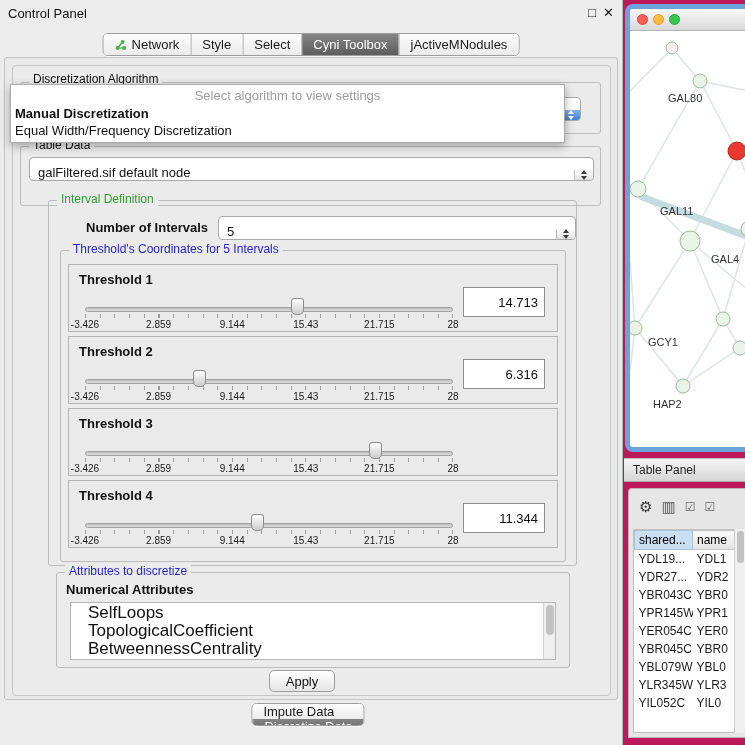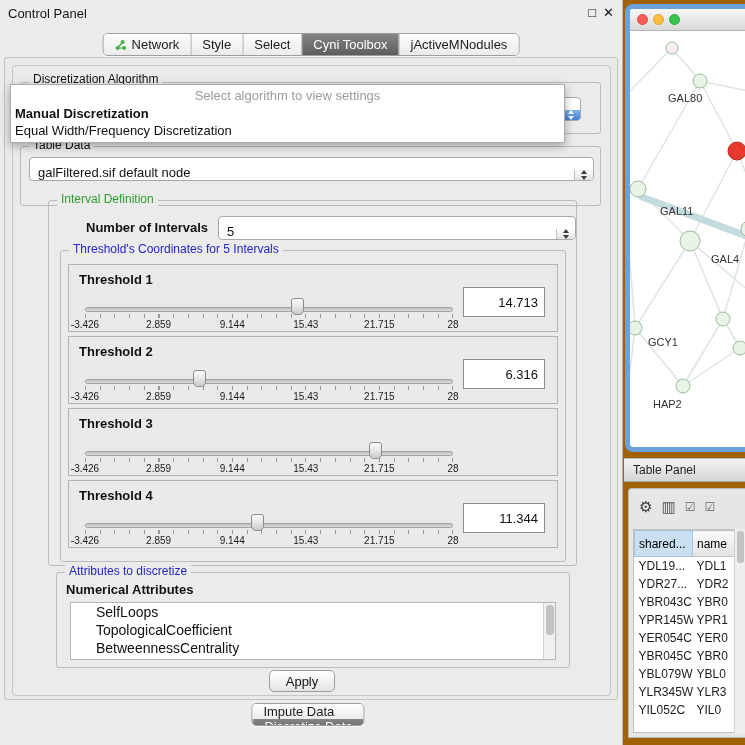--- a/index.html
+++ b/index.html
@@ -1,18 +1,18 @@
 <!DOCTYPE html>
 <html><head>
 <meta charset="utf-8">
 <style>
   * { margin:0; padding:0; box-sizing:border-box; }
   html,body { width:745px; height:745px; }
   body { font-family:"Liberation Sans", sans-serif; background:#d2d2d2; overflow:hidden; }
-  .screen { position:relative; width:745px; height:745px; background:#a16207; overflow:hidden; }
+  .screen { position:relative; width:745px; height:745px; background:#be185d; overflow:hidden; }
 
   
   .left-window { position:absolute; left:0; top:0; width:623px; height:745px; background:#ececec; border-right:1px solid #b5b5b5; }
   .titlebar { position:absolute; left:0; top:0; right:0; height:26px; }
   .titlebar .wtitle { position:absolute; left:8px; top:6px; font-size:13px; color:#141414; }
   .tb-icons { position:absolute; right:8px; top:5px; display:flex; gap:7px; font-size:13px; color:#111; }
   .tb-icons span { cursor:default; }
 
   .seg-group { position:absolute; display:flex; height:23px; border:1px solid #9d9d9d; border-radius:5px; overflow:hidden; background:#f5f5f5; box-shadow:0 1px 0 rgba(255,255,255,.7); }
   .top-tabs { left:311px; top:33px; transform:translateX(-50%); }
@@ -50,21 +50,21 @@
   .th-label { position:absolute; left:10px; top:7px; font-size:13px; font-weight:bold; color:#111; }
   .slider { position:absolute; left:16px; top:30px; width:368px; height:36px; }
   .slider-track { position:absolute; left:0; right:0; top:12px; height:5px; background:linear-gradient(#c0c0c0,#dcdcdc); border:1px solid #a0a0a0; border-radius:3px; }
   .slider-thumb { position:absolute; top:3px; width:13px; height:17px; margin-left:-6.5px; background:linear-gradient(#fefefe,#cccccc); border:1px solid #8b8b8b; border-radius:3px 3px 5px 5px; z-index:2; }
   .slider-ticks { position:absolute; left:0; right:0; top:19px; height:4px; background:repeating-linear-gradient(90deg,#9a9a9a 0 1px,transparent 1px 14.7px); }
   .slider-ticklabels { position:absolute; left:0; right:0; top:24px; height:12px; }
   .tickLabel { position:absolute; top:0; transform:translateX(-50%); font-size:10px; color:#1a1a1a; white-space:nowrap; }
   .th-value { position:absolute; right:12px; top:22px; width:82px; height:30px; background:#fff; border:1px solid #8f8f8f; display:flex; align-items:center; justify-content:flex-end; padding-right:6px; font-size:13px; color:#111; }
 
   .attr-list { position:absolute; left:70px; top:602px; width:486px; height:58px; background:#fff; border:1px solid #b6b6b6; overflow:hidden; }
-  .list-item { font-size:14px; color:#111; height:18px; line-height:17px; padding:1px 6px; white-space:nowrap;margin-left:19px; }
+  .list-item { font-size:17px; color:#111; height:18px; line-height:17px; padding:1px 17px; white-space:nowrap; }
   .attr-scroll { position:absolute; right:0; top:0; bottom:0; width:12px; background:#f0f0f0; border-left:1px solid #d2d2d2; }
   .attr-thumb { position:absolute; left:1.5px; top:2px; width:8px; height:30px; background:#c2c2c2; border-radius:4px; }
 
   .apply-btn { position:absolute; left:269px; top:670px; width:66px; height:22px; border:1px solid #9d9d9d; border-radius:5px; background:linear-gradient(#ffffff,#e4e4e4); font-size:13px; font-family:inherit; color:#111; }
 
   
   .network-window { position:absolute; left:625px; top:4px; width:124px; height:448px; border:5px solid #6ba2dc; border-right:none; border-radius:8px 0 0 8px; background:#fff; overflow:hidden; }
   .nw-titlebar { height:22px; background:linear-gradient(#f8f8f8,#d8d8d8); border-bottom:1px solid #b6b6b6; display:flex; align-items:center; gap:5px; padding-left:7px; }
   .light { width:11px; height:11px; border-radius:50%; }
   .light.red { background:#f95e57; border:1px solid #d84b42; }
@@ -75,21 +75,21 @@
 
   .table-panel-bar { position:absolute; left:624px; top:458px; width:121px; height:24px; background:linear-gradient(#f5f5f5,#d5d5d5); border-top:1px solid #bbb; border-bottom:1px solid #a8a8a8; display:flex; align-items:center; padding-left:9px; font-size:12px; color:#222; }
 
   .table-window { position:absolute; left:628px; top:488px; width:117px; height:250px; background:#e6e6e6; border:1px solid #b8b8b8; border-right:none; border-radius:4px 0 0 0; overflow:hidden; }
   .tw-toolbar { height:36px; display:flex; align-items:center; gap:9px; padding-left:10px; color:#3a3a3a; }
   .tw-gear { font-size:15px; }
   .tw-cols { font-size:15px; color:#555; }
   .tw-check { font-size:12px; color:#666; }
   .tw-table { position:absolute; left:4px; top:40px; right:0; bottom:4px; background:#fff; border:1px solid #c0c0c0; border-right:none; overflow:hidden; }
   .tw-table table { border-collapse:collapse; table-layout:fixed; width:150px; }
-  .tw-table th { font-size:12px; font-weight:normal; text-align:left; padding:2px 4px; height:26px; overflow:hidden; white-space:nowrap; }
+  .tw-table th { font-size:12px; font-weight:normal; text-align:left; padding:2px 4px; height:19px; overflow:hidden; white-space:nowrap; }
   .tw-table th.c1 { width:58px; background:#cbdff2; border:1px solid #a9c2da; }
   .tw-table th.c2 { background:linear-gradient(#fafafa,#e3e3e3); border:1px solid #c5c5c5; }
   .tw-table td { font-size:12px; color:#1c1c1c; padding:2px 4px; height:17px; overflow:hidden; white-space:nowrap; }
   .tw-scroll { position:absolute; right:0; top:40px; bottom:4px; width:11px; background:#efefef; border-left:1px solid #cfcfcf; }
   .tw-thumb { position:absolute; left:1.5px; top:2px; width:7px; height:32px; background:#c2c2c2; border-radius:3px; }
 </style>
 </head>
 <body>
 
 <div class="screen">

